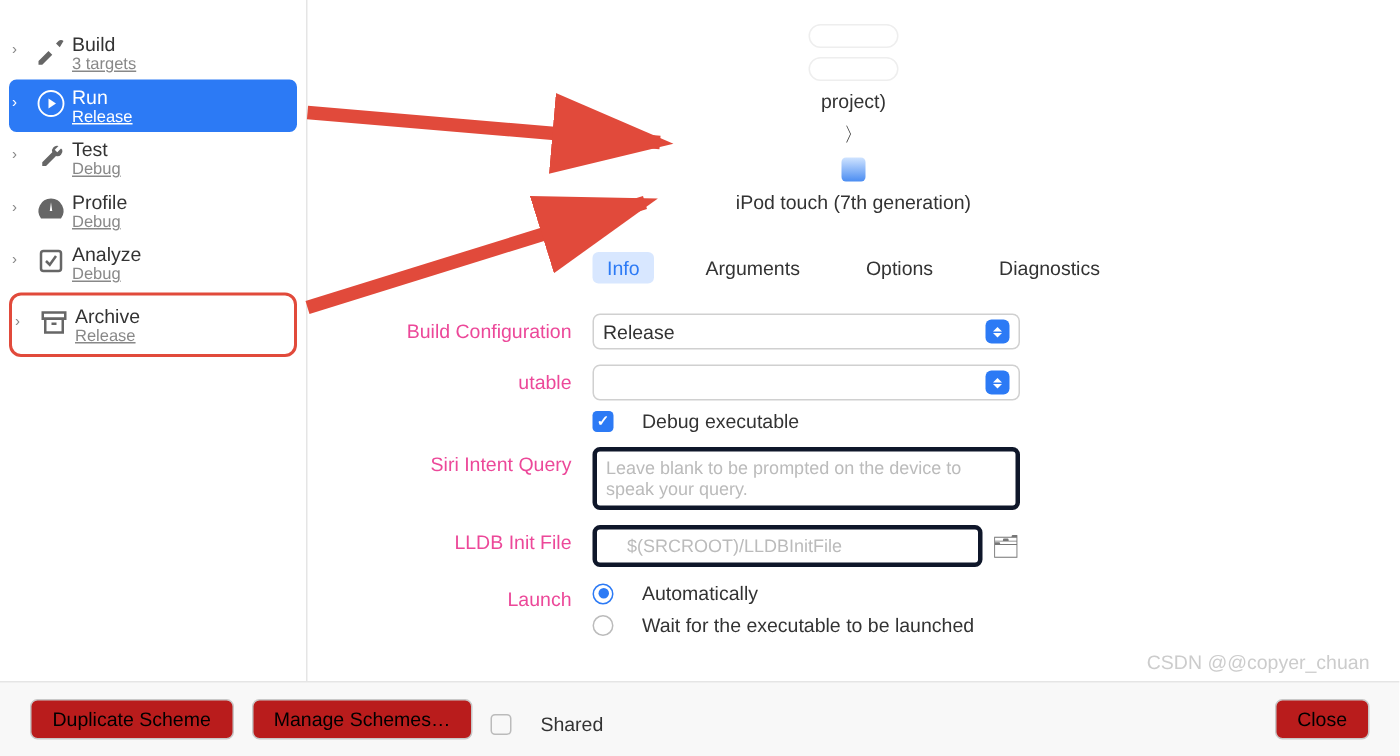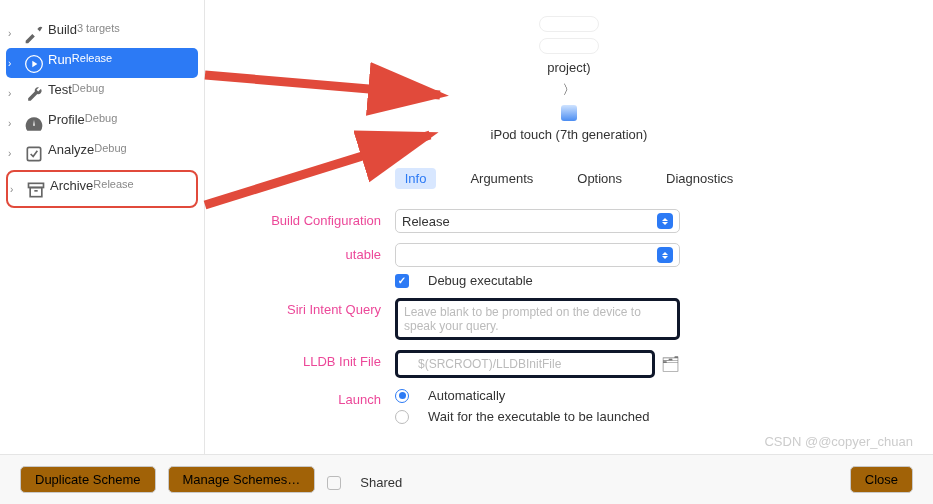--- a/index.html
+++ b/index.html
@@ -2,23 +2,23 @@
 <html><head>
   <meta charset="utf-8">
   <style>
     * { box-sizing: border-box; margin: 0; padding: 0; font-family: -apple-system, "Helvetica Neue", sans-serif; }
     body { width: 933px; height: 504px; background: #fff; position: relative; overflow: hidden; font-size: 13px; color: #333; }
     .container { display: flex; height: calc(100% - 50px); }
     .sidebar { width: 205px; border-right: 1px solid #e5e5e5; padding-top: 18px; }
     .sidebar-item { display: flex; align-items: flex-start; padding: 4px 8px; cursor: default; position: relative; }
     .sidebar-item .chev { width: 10px; font-size: 10px; color: #888; margin-top: 6px; margin-right: 2px; }
     .sidebar-item .icon-box { width: 28px; display: flex; justify-content: center; margin-top: 2px; }
-    .sidebar-item .text { display: flex; flex-direction: row; }
+    .sidebar-item .text { display: flex; flex-direction: column; }
     .sidebar-item .title { font-weight: 500; font-size: 13px; }
-    .sidebar-item .sub { font-size: 11px; color: #888; }
+    .sidebar-item .sub { font-size: 11px; color: #888; text-decoration: underline; }
     .sidebar-item.selected { background: #2c7af5; border-radius: 5px; margin: 0 6px; padding: 4px 2px; }
     .sidebar-item.selected .title, .sidebar-item.selected .sub, .sidebar-item.selected .chev, .sidebar-item.selected .icon-box svg { color: #fff; fill: #fff; }
     .sidebar-item.archive-box { border: 2px solid #e14a3b; border-radius: 8px; margin: 2px 6px; padding: 6px 2px; }
     .content { flex: 1; position: relative; padding: 10px 20px; }
     .breadcrumb { display: flex; align-items: center; gap: 6px; font-size: 13px; color: #333; padding: 6px 0; flex-direction: column; }
     .redact { display: inline-block; background: #fff; border: 1px solid #eee; border-radius: 10px; height: 16px; }
     .device-icon { width: 16px; height: 16px; background: linear-gradient(#cfe3ff,#4b8df2); border-radius: 3px; display: inline-block; }
     .tabs { display: flex; justify-content: center; gap: 24px; margin: 20px 0; }
     .tab { font-size: 13px; color: #333; padding: 3px 10px; border-radius: 4px; cursor: pointer; text-align: right; }
     .tab.active { background: #d8e7ff; color: #2c7af5; font-weight: 500; }
@@ -35,21 +35,21 @@
     .checkbox-row { display: flex; align-items: center; gap: 19px; font-size: 13px; margin-top: 6px; }
     .cb { width: 14px; height: 14px; border-radius: 3px; display: inline-flex; align-items: center; justify-content: center; }
     .cb.checked { background: #2c7af5; }
     .cb.checked::after { content: '✓'; color: #fff; font-size: 10px; font-weight: bold; }
     .radio { width: 14px; height: 14px; border-radius: 50%; border: 1px solid #bbb; display: inline-flex; align-items: center; justify-content: center; }
     .radio.on { border-color: #2c7af5; }
     .radio.on::after { content: ''; width: 7px; height: 7px; background: #2c7af5; border-radius: 50%; }
     .folder-icon { color: #777; font-size: 15px; margin-left: 6px; }
     .file-row { display:flex; align-items:center; }
     .footer { position: absolute; bottom: 0; left: 0; right: 0; height: 50px; border-top: 1px solid #e5e5e5; display: flex; align-items: center; padding: 0 20px; gap: 12px; background: #f8f8f8; }
-    .btn { border: 1px solid #c8c8c8; background: #a16207; border-radius: 5px; padding: 5px 14px; font-size: 13px; cursor: pointer; }
+    .btn { border: 1px solid #c8c8c8; background: #b91c1c; border-radius: 5px; padding: 5px 14px; font-size: 13px; cursor: pointer; }
     .footer .spacer { flex: 1; }
     .watermark { position: absolute; bottom: 55px; right: 20px; color: #ccc; font-size: 13px; }
     svg.arrow { position: absolute; pointer-events: none; }
   </style>
 </head>
 <body>
 
 <div class="container">
   <div class="sidebar">
 

